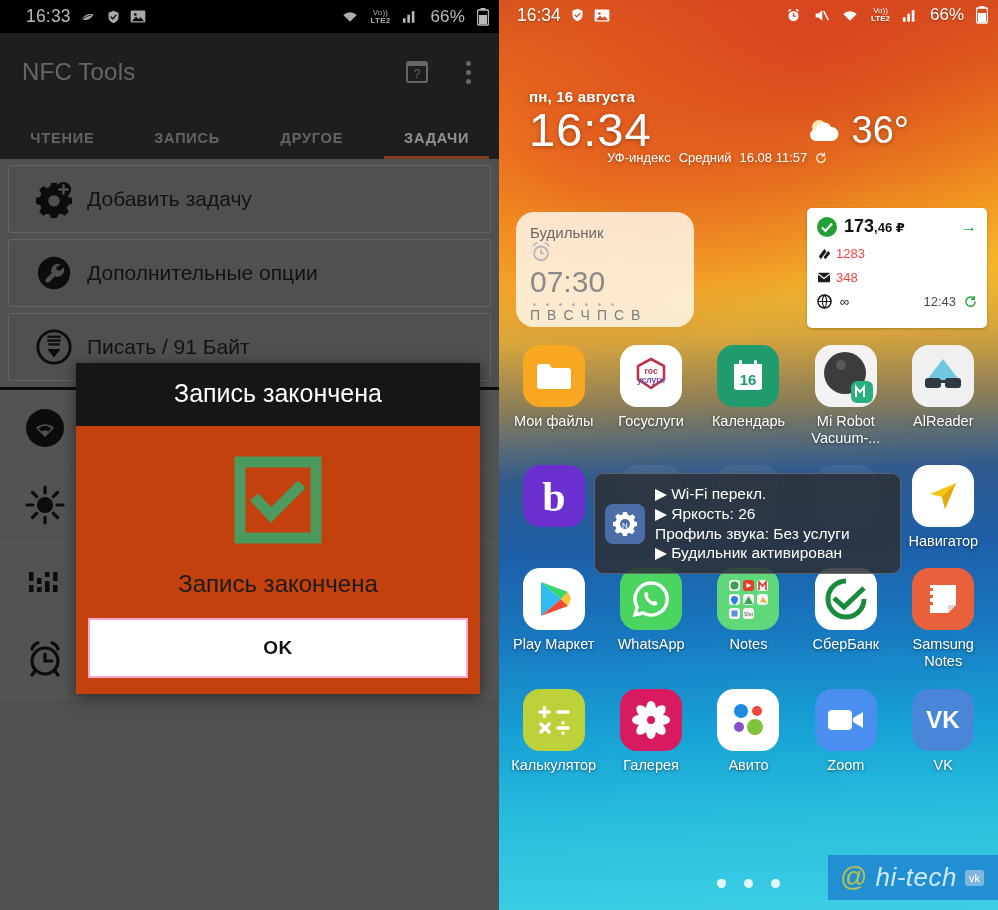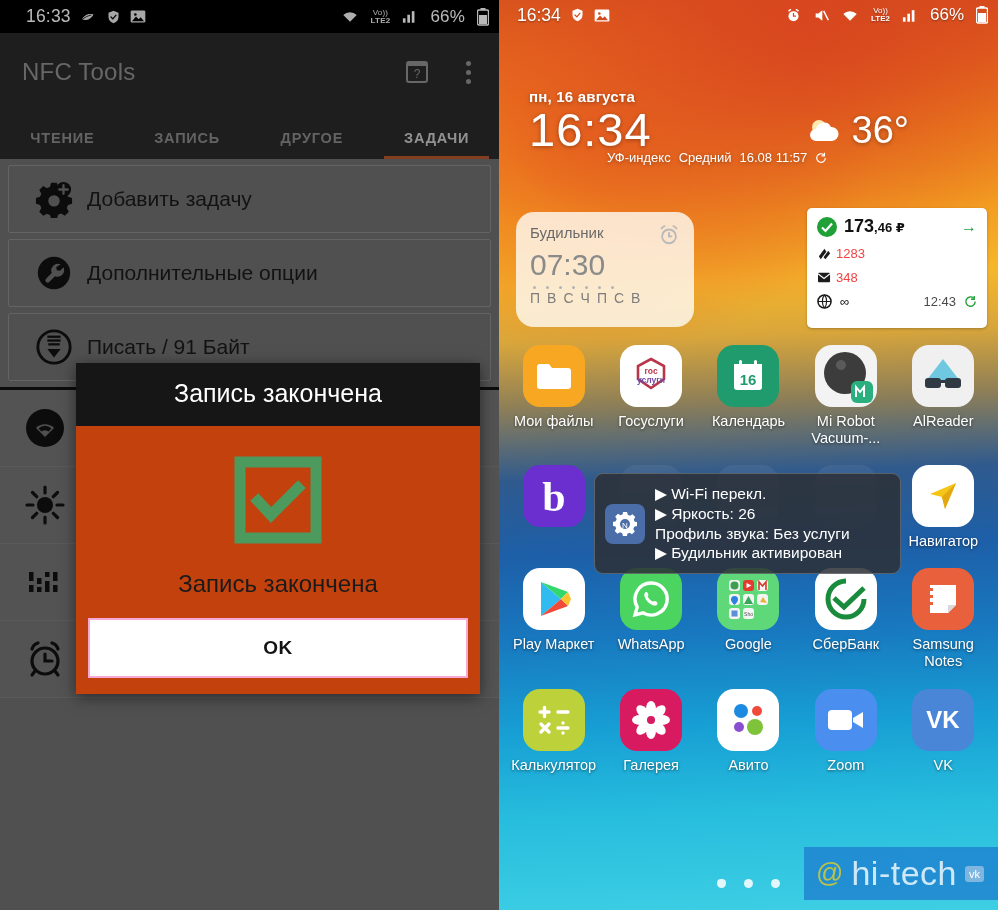--- a/index.html
+++ b/index.html
@@ -122,21 +122,21 @@
   .cw-time { font-size:47px; font-weight:300; line-height:1.05; letter-spacing:1px; }
   .cw-temp { display:flex; align-items:center; gap:6px; font-size:38px; font-weight:300; margin-top:4px; margin-right: 60px;}
   .cw-sub { font-size:13px; margin-top:-4px; margin-left: 78px; display:flex; gap:8px; align-items:center; }
 
   .alarmwidget {
     position:absolute; left: 17px; top: 212px; z-index:4;
     width: 178px; height: 115px; border-radius: 18px;
     background: rgba(255,253,247,.80);
     padding: 12px 14px;
   }
-  .aw-top { display:flex; align-items:flex-start; justify-content:space-between; }
+  .aw-top { display:flex; align-items:flex-start; justify-content:space-between;flex-direction:column; }
   .aw-title { font-size:15px; color:#6a6a6a; }
   .aw-time { font-size:30px; color:#8a8a8a; font-weight:300; margin-top:2px; }
   .aw-dots { display:flex; gap:10px; padding-left:3px; margin-top:4px; }
   .aw-dots i { width:3px;height:3px;border-radius:50%;background:#b4b4b4;display:block; }
   .aw-days { display:flex; gap:7px; font-size:14px; color:#7d7d7d; margin-top:1px; }
 
   .bankwidget {
     position:absolute; right: 11px; top: 208px; z-index:4;
     width: 180px; height: 120px; border-radius: 5px;
     background:#fff; padding: 8px 10px; color:#111;
@@ -179,21 +179,21 @@
   .pagedots { position:absolute; left:0; right:0; bottom: 22px; z-index:5;
     display:flex; justify-content:center; gap: 18px; }
   .pagedots i { width:9px;height:9px;border-radius:50%;background:rgba(255,255,255,.85);display:block; }
   .pagedots i.active { border-radius: 4px 4px 50% 50%; }
 
   .watermark {
     position:absolute; right: 0px; bottom: 10px; z-index:7;
     background: rgba(28,120,205,.72);
     padding: 7px 14px 7px 12px; display:flex; align-items:center; gap:8px;
   }
-  .wm-text { color:#cfe8f7; font-size:34px; font-weight:300; letter-spacing:.5px; }
+  .wm-text { color:#cfe8f7; font-size:26px; font-weight:300; letter-spacing:.5px;font-style:italic; }
   .wm-at { color:#b9c24a; font-size:27px; }
   .wm-vk { background:#7fb6e0; color:#fff; font-size:11px; padding:2px 4px; border-radius:3px; }
 </style>
 </head>
 <body>
 
 <div class="stage">
 
   <div class="phone-left">
 
@@ -689,21 +689,21 @@
               <rect x="23" y="23" width="11" height="11" rx="3" fill="#f4f4f4"></rect>
                 <path d="M28.5 25l4.5 8h-9z" fill="#3ba55c"></path>
               <rect x="37" y="23" width="11" height="11" rx="3" fill="#f4f4f4"></rect>
                 <path d="M40 31l3-5 4 6z" fill="#e8b33a"></path>
               <rect x="9" y="37" width="11" height="11" rx="3" fill="#f4f4f4"></rect>
                 <rect x="11.5" y="39.5" width="6" height="6" fill="#5b8fd6"></rect>
               <rect x="23" y="37" width="11" height="11" rx="3" fill="#f4f4f4"></rect>
                 <text x="28.5" y="45" font-size="5" fill="#555" text-anchor="middle" font-family="Liberation Sans">Sho</text>
             </svg>
           </div>
-          <div class="label">Google</div>
+          <div class="label">Notes</div>
         </div>
         <div class="app">
           <div class="icon-tile" style="background:#fff">
             <svg width="48" height="48" viewBox="0 0 48 48">
               <path d="M24 6a18 18 0 1018 18" fill="none" stroke="#1a8a3c" stroke-width="5"></path>
               <path d="M12 23l10 9 20-19" fill="none" stroke="#1a8a3c" stroke-width="5"></path>
             </svg>
           </div>
           <div class="label">СберБанк</div>
         </div>

